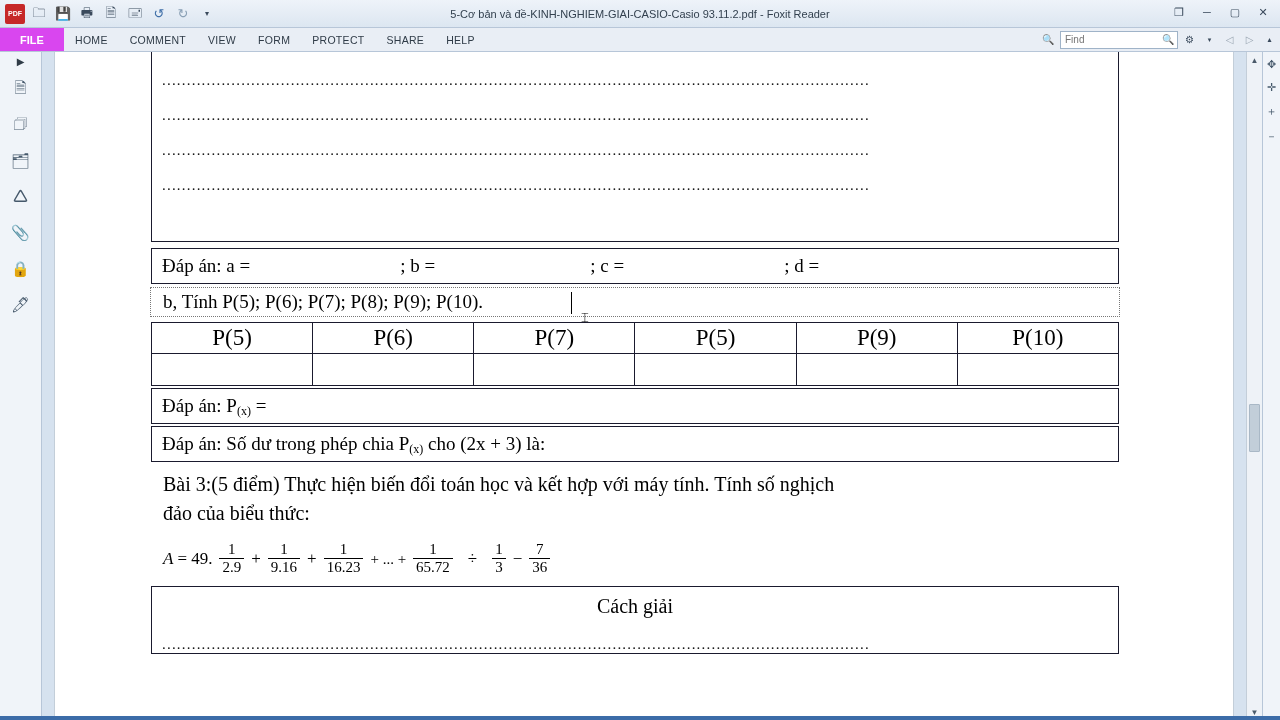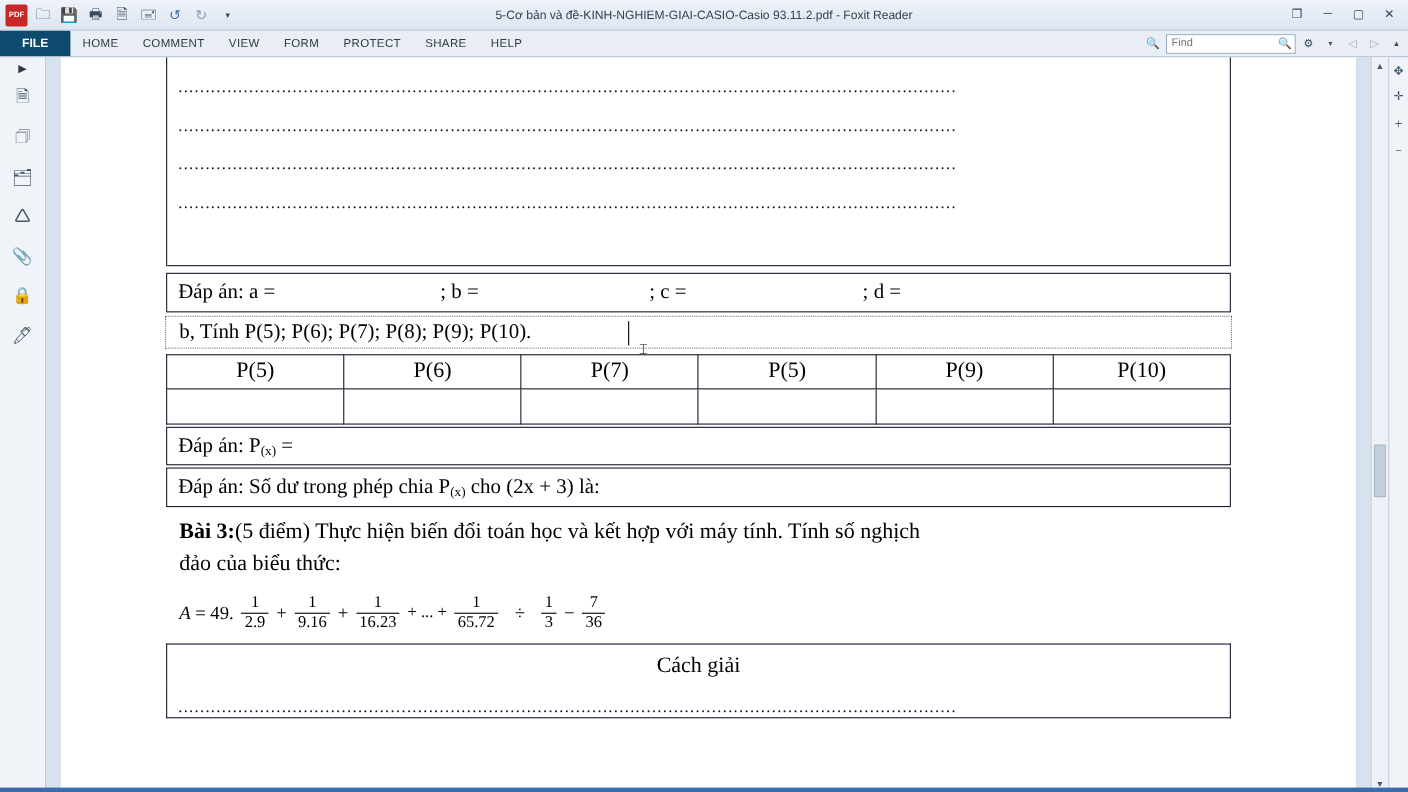--- a/index.html
+++ b/index.html
@@ -35,21 +35,21 @@
   .wincontrols div {
     width:26px;height:20px;display:flex;align-items:center;justify-content:center;
     font-size:11px;color:#3a4a5c;border:1px solid transparent;
   }
   
   .menubar {
     height:24px; background:#e9eef5; border-bottom:1px solid #b7c6d8;
     display:flex; align-items:stretch; position:relative;
   }
   .filetab {
-    background:#0c4a6e; color:#fff; font-size:11px; font-weight:bold;
+    background:#d946ef; color:#fff; font-size:11px; font-weight:bold;
     width:64px; display:flex; align-items:center; justify-content:center;
   }
   .menuitem {
     font-size:10.5px; color:#2f3b47; padding:0 11px;
     display:flex; align-items:center; letter-spacing:.3px;
   }
   .menu-right {
     position:absolute; right:2px; top:0; bottom:0;
     display:flex; align-items:center; gap:3px;
   }
@@ -118,24 +118,24 @@
   .ans-row span { display:inline-block; }
   .plain {
     font-size:19px; padding:3px 10px 3px 12px; position:relative;
   }
   table.tbl {
     border-collapse:collapse; width:100%; margin-top:6px;
     table-layout:fixed;
   }
   table.tbl td {
     border:1.6px solid #1a1a2e; height:31px; text-align:center;
-    font-size:20px; font-family:"Liberation Serif", serif;
+    font-size:23px; font-family:"Liberation Serif", serif;
   }
   table.tbl td.blank { height:32px; }
-  .bold { font-weight:bold; }
+  .bold { font-weight:normal; }
   .sub { font-size:12px; vertical-align:-3px; }
   .formula {
     display:flex; align-items:center; font-family:"Liberation Serif", serif;
     font-size:17px; margin-top:14px; padding-left:12px; gap:4px;
   }
   .frac { display:inline-flex; flex-direction:column; align-items:center; margin:0 3px; }
   .frac .num { font-size:15px; line-height:1.05; padding:0 3px; }
   .frac .den { font-size:15px; line-height:1.15; border-top:1px solid #000; padding:0 3px; }
   .ital { font-style:italic; }
   .cachgiai {

